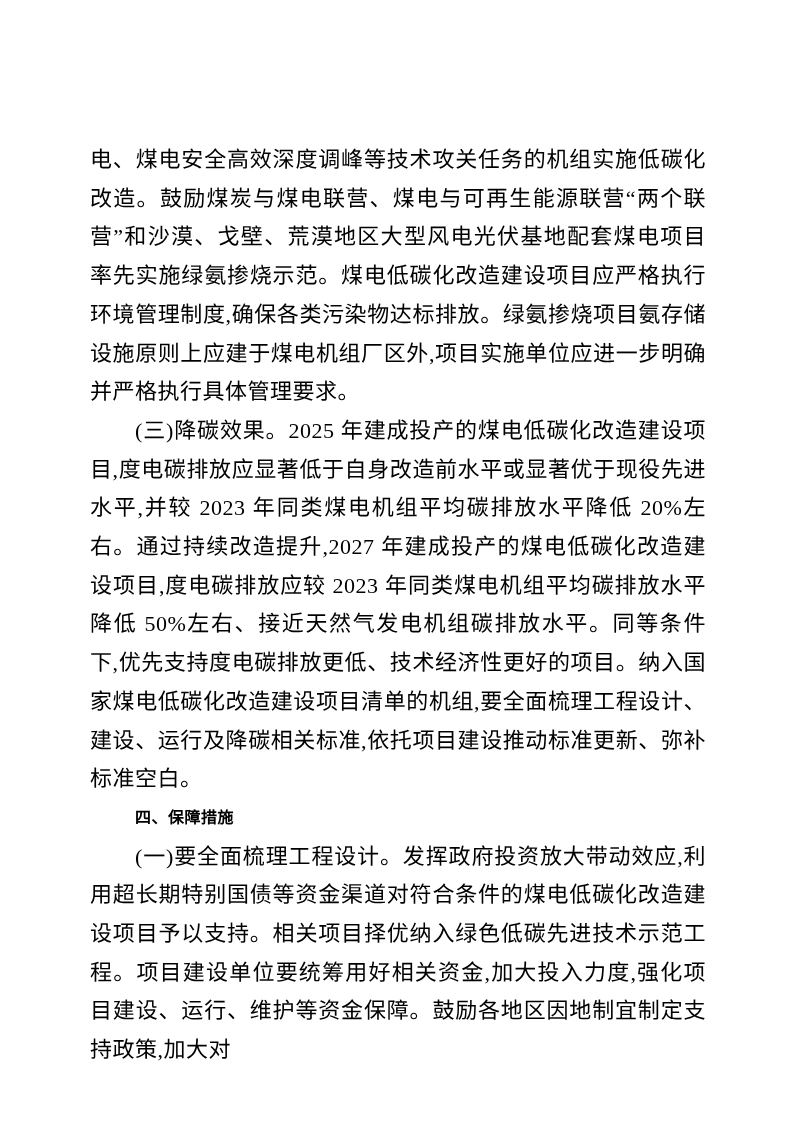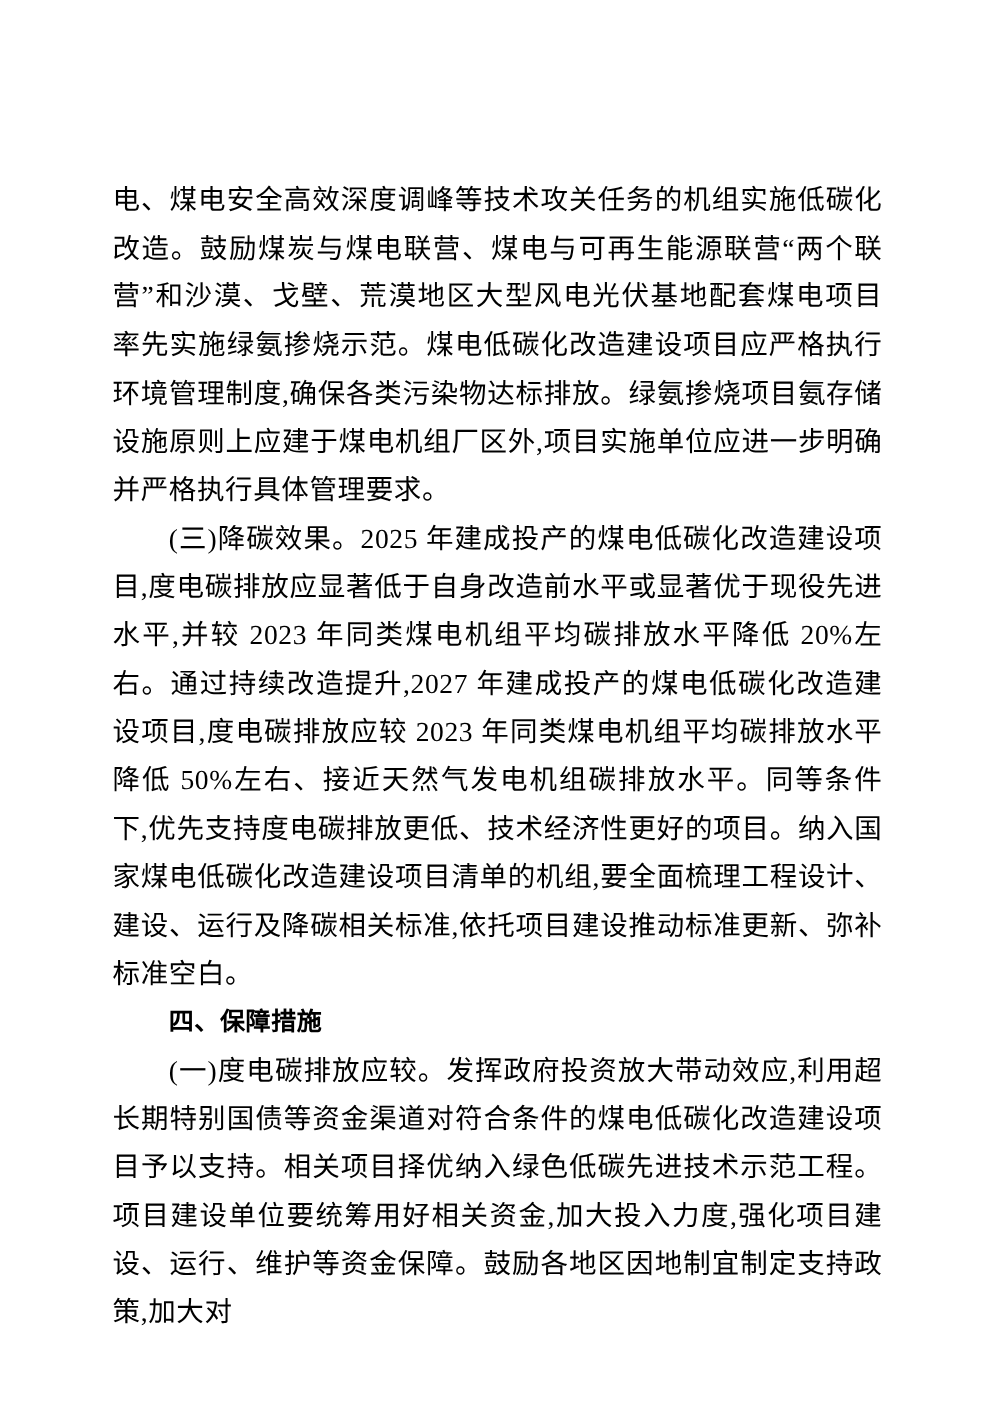--- a/index.html
+++ b/index.html
@@ -36,34 +36,34 @@
   .para.no-indent {
     text-indent: 0;
   }
   .lead {
     font-weight: normal;
   }
   .heading {
     margin: 0;
     padding: 0;
     text-indent: 45px;
-    font-size: 20px;
+    font-size: 16px;
     font-weight: bold;
     font-family: "Liberation Sans", "DejaVu Sans", sans-serif;
     letter-spacing: 0.5px;
   }
 </style>
 </head>
 <body>
 
 <div class="page">
   <div class="content">
 
     <p class="para no-indent"><span>电、煤电安全高效深度调峰等技术攻关任务的机组实施低碳化改造。鼓励煤炭与煤电联营、煤电与可再生能源联营“两个联营”和沙漠、戈壁、荒漠地区大型风电光伏基地配套煤电项目率先实施绿氨掺烧示范。煤电低碳化改造建设项目应严格执行环境管理制度,确保各类污染物达标排放。绿氨掺烧项目氨存储设施原则上应建于煤电机组厂区外,项目实施单位应进一步明确并严格执行具体管理要求。</span></p>
 
     <p class="para"><span class="lead">(三)降碳效果。</span><span>2025 年建成投产的煤电低碳化改造建设项目,度电碳排放应显著低于自身改造前水平或显著优于现役先进水平,并较 2023 年同类煤电机组平均碳排放水平降低 20%左右。通过持续改造提升,2027 年建成投产的煤电低碳化改造建设项目,度电碳排放应较 2023 年同类煤电机组平均碳排放水平降低 50%左右、接近天然气发电机组碳排放水平。同等条件下,优先支持度电碳排放更低、技术经济性更好的项目。纳入国家煤电低碳化改造建设项目清单的机组,要全面梳理工程设计、建设、运行及降碳相关标准,依托项目建设推动标准更新、弥补标准空白。</span></p>
 
     <h2 class="heading">四、保障措施</h2>
 
-    <p class="para"><span class="lead">(一)度电碳排放应较。</span><span>发挥政府投资放大带动效应,利用超长期特别国债等资金渠道对符合条件的煤电低碳化改造建设项目予以支持。相关项目择优纳入绿色低碳先进技术示范工程。项目建设单位要统筹用好相关资金,加大投入力度,强化项目建设、运行、维护等资金保障。鼓励各地区因地制宜制定支持政策,加大对</span></p>
+    <p class="para"><span class="lead">(一)要全面梳理工程设计。</span><span>发挥政府投资放大带动效应,利用超长期特别国债等资金渠道对符合条件的煤电低碳化改造建设项目予以支持。相关项目择优纳入绿色低碳先进技术示范工程。项目建设单位要统筹用好相关资金,加大投入力度,强化项目建设、运行、维护等资金保障。鼓励各地区因地制宜制定支持政策,加大对</span></p>
 
   </div>
 </div>
 
 </body></html>

